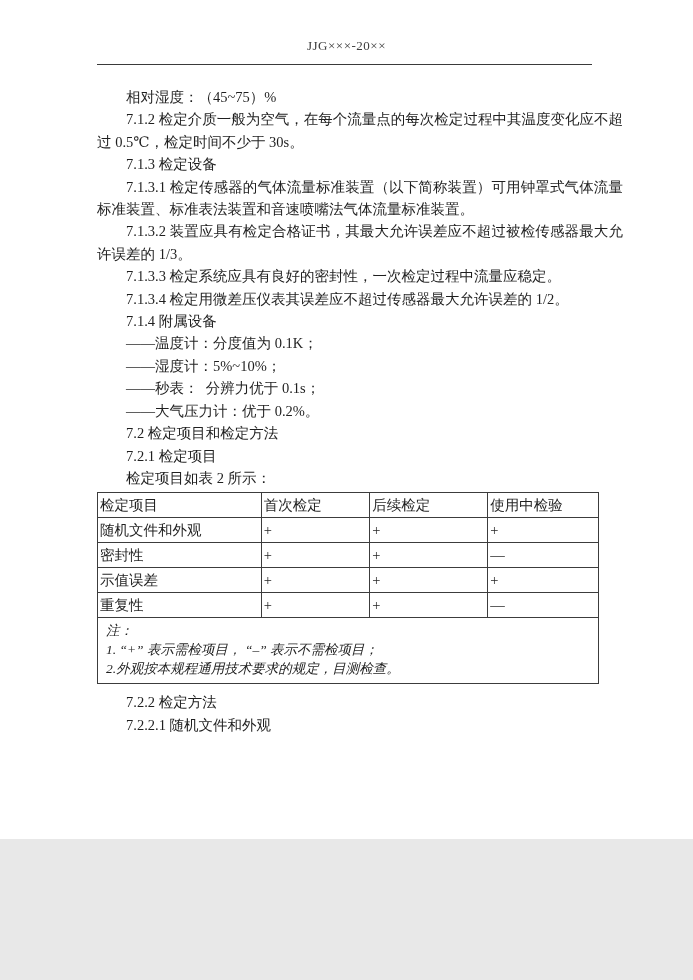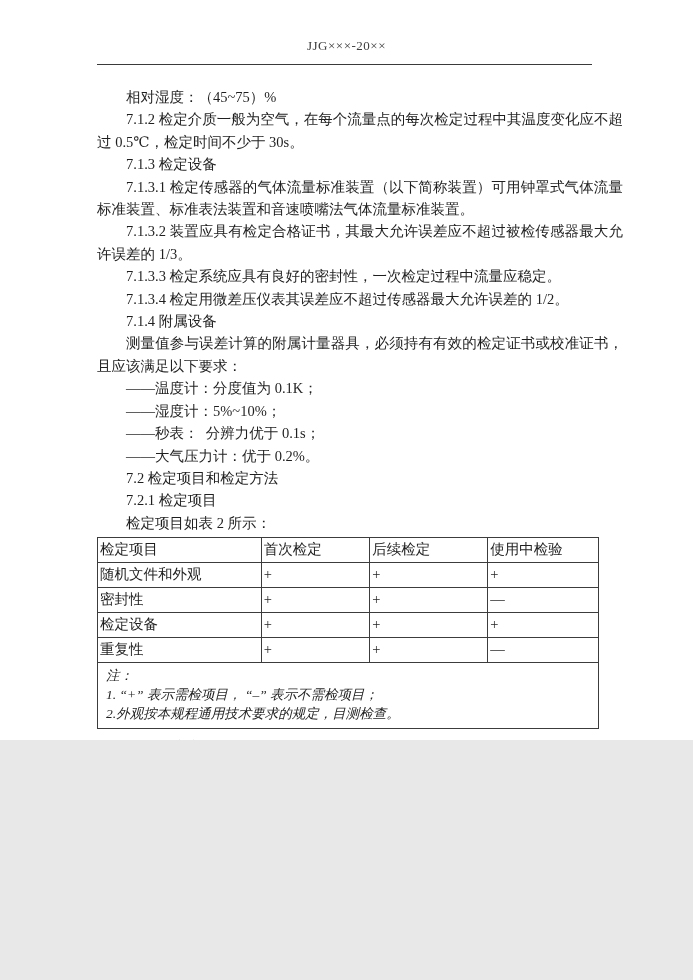--- a/index.html
+++ b/index.html
@@ -3,21 +3,21 @@
 <meta charset="utf-8">
 <style>
   html, body { margin:0; padding:0; }
   body {
     width:693px; height:980px;
     background:#e8e8e8;
     font-family:"Liberation Serif","DejaVu Serif",serif;
   }
   .page {
     position:relative;
-    width:693px; height:740px;
+    width:693px; height:839px;
     background:#ffffff;
     color:#1f1f1f;
     overflow:hidden;
   }
   .doc-header {
     position:absolute; top:38px; left:0; width:693px;
     text-align:center;
     font-size:13px; letter-spacing:0.5px; color:#3d3d3d;
   }
   .header-rule {
@@ -79,21 +79,20 @@
   <div class="content">
 
     <p class="para">相对湿度：（45~75）%</p>
     <p class="para">7.1.2 检定介质一般为空气，在每个流量点的每次检定过程中其温度变化应不超过 0.5℃，检定时间不少于 30s。</p>
     <p class="para">7.1.3 检定设备</p>
     <p class="para">7.1.3.1 检定传感器的气体流量标准装置（以下简称装置）可用钟罩式气体流量标准装置、标准表法装置和音速喷嘴法气体流量标准装置。</p>
     <p class="para">7.1.3.2 装置应具有检定合格证书，其最大允许误差应不超过被检传感器最大允许误差的 1/3。</p>
     <p class="para">7.1.3.3 检定系统应具有良好的密封性，一次检定过程中流量应稳定。</p>
     <p class="para">7.1.3.4 检定用微差压仪表其误差应不超过传感器最大允许误差的 1/2。</p>
     <p class="para">7.1.4 附属设备</p>
-    <p class="para">测量值参与误差计算的附属计量器具，必须持有有效的检定证书或校准证书，且应该满足以下要求：</p>
     <p class="para">——温度计：分度值为 0.1K；</p>
     <p class="para">——湿度计：5%~10%；</p>
     <p class="para">——秒表：&nbsp;&nbsp;分辨力优于 0.1s；</p>
     <p class="para">——大气压力计：优于 0.2%。</p>
     <p class="para">7.2 检定项目和检定方法</p>
     <p class="para">7.2.1 检定项目</p>
     <p class="para">检定项目如表 2 所示：</p>
 
     <table class="vtable">
       <thead>
@@ -111,21 +110,21 @@
           <td>+</td>
           <td>+</td>
         </tr>
         <tr>
           <td>密封性</td>
           <td>+</td>
           <td>+</td>
           <td>—</td>
         </tr>
         <tr>
-          <td>检定设备</td>
+          <td>示值误差</td>
           <td>+</td>
           <td>+</td>
           <td>+</td>
         </tr>
         <tr>
           <td>重复性</td>
           <td>+</td>
           <td>+</td>
           <td>—</td>
         </tr>

